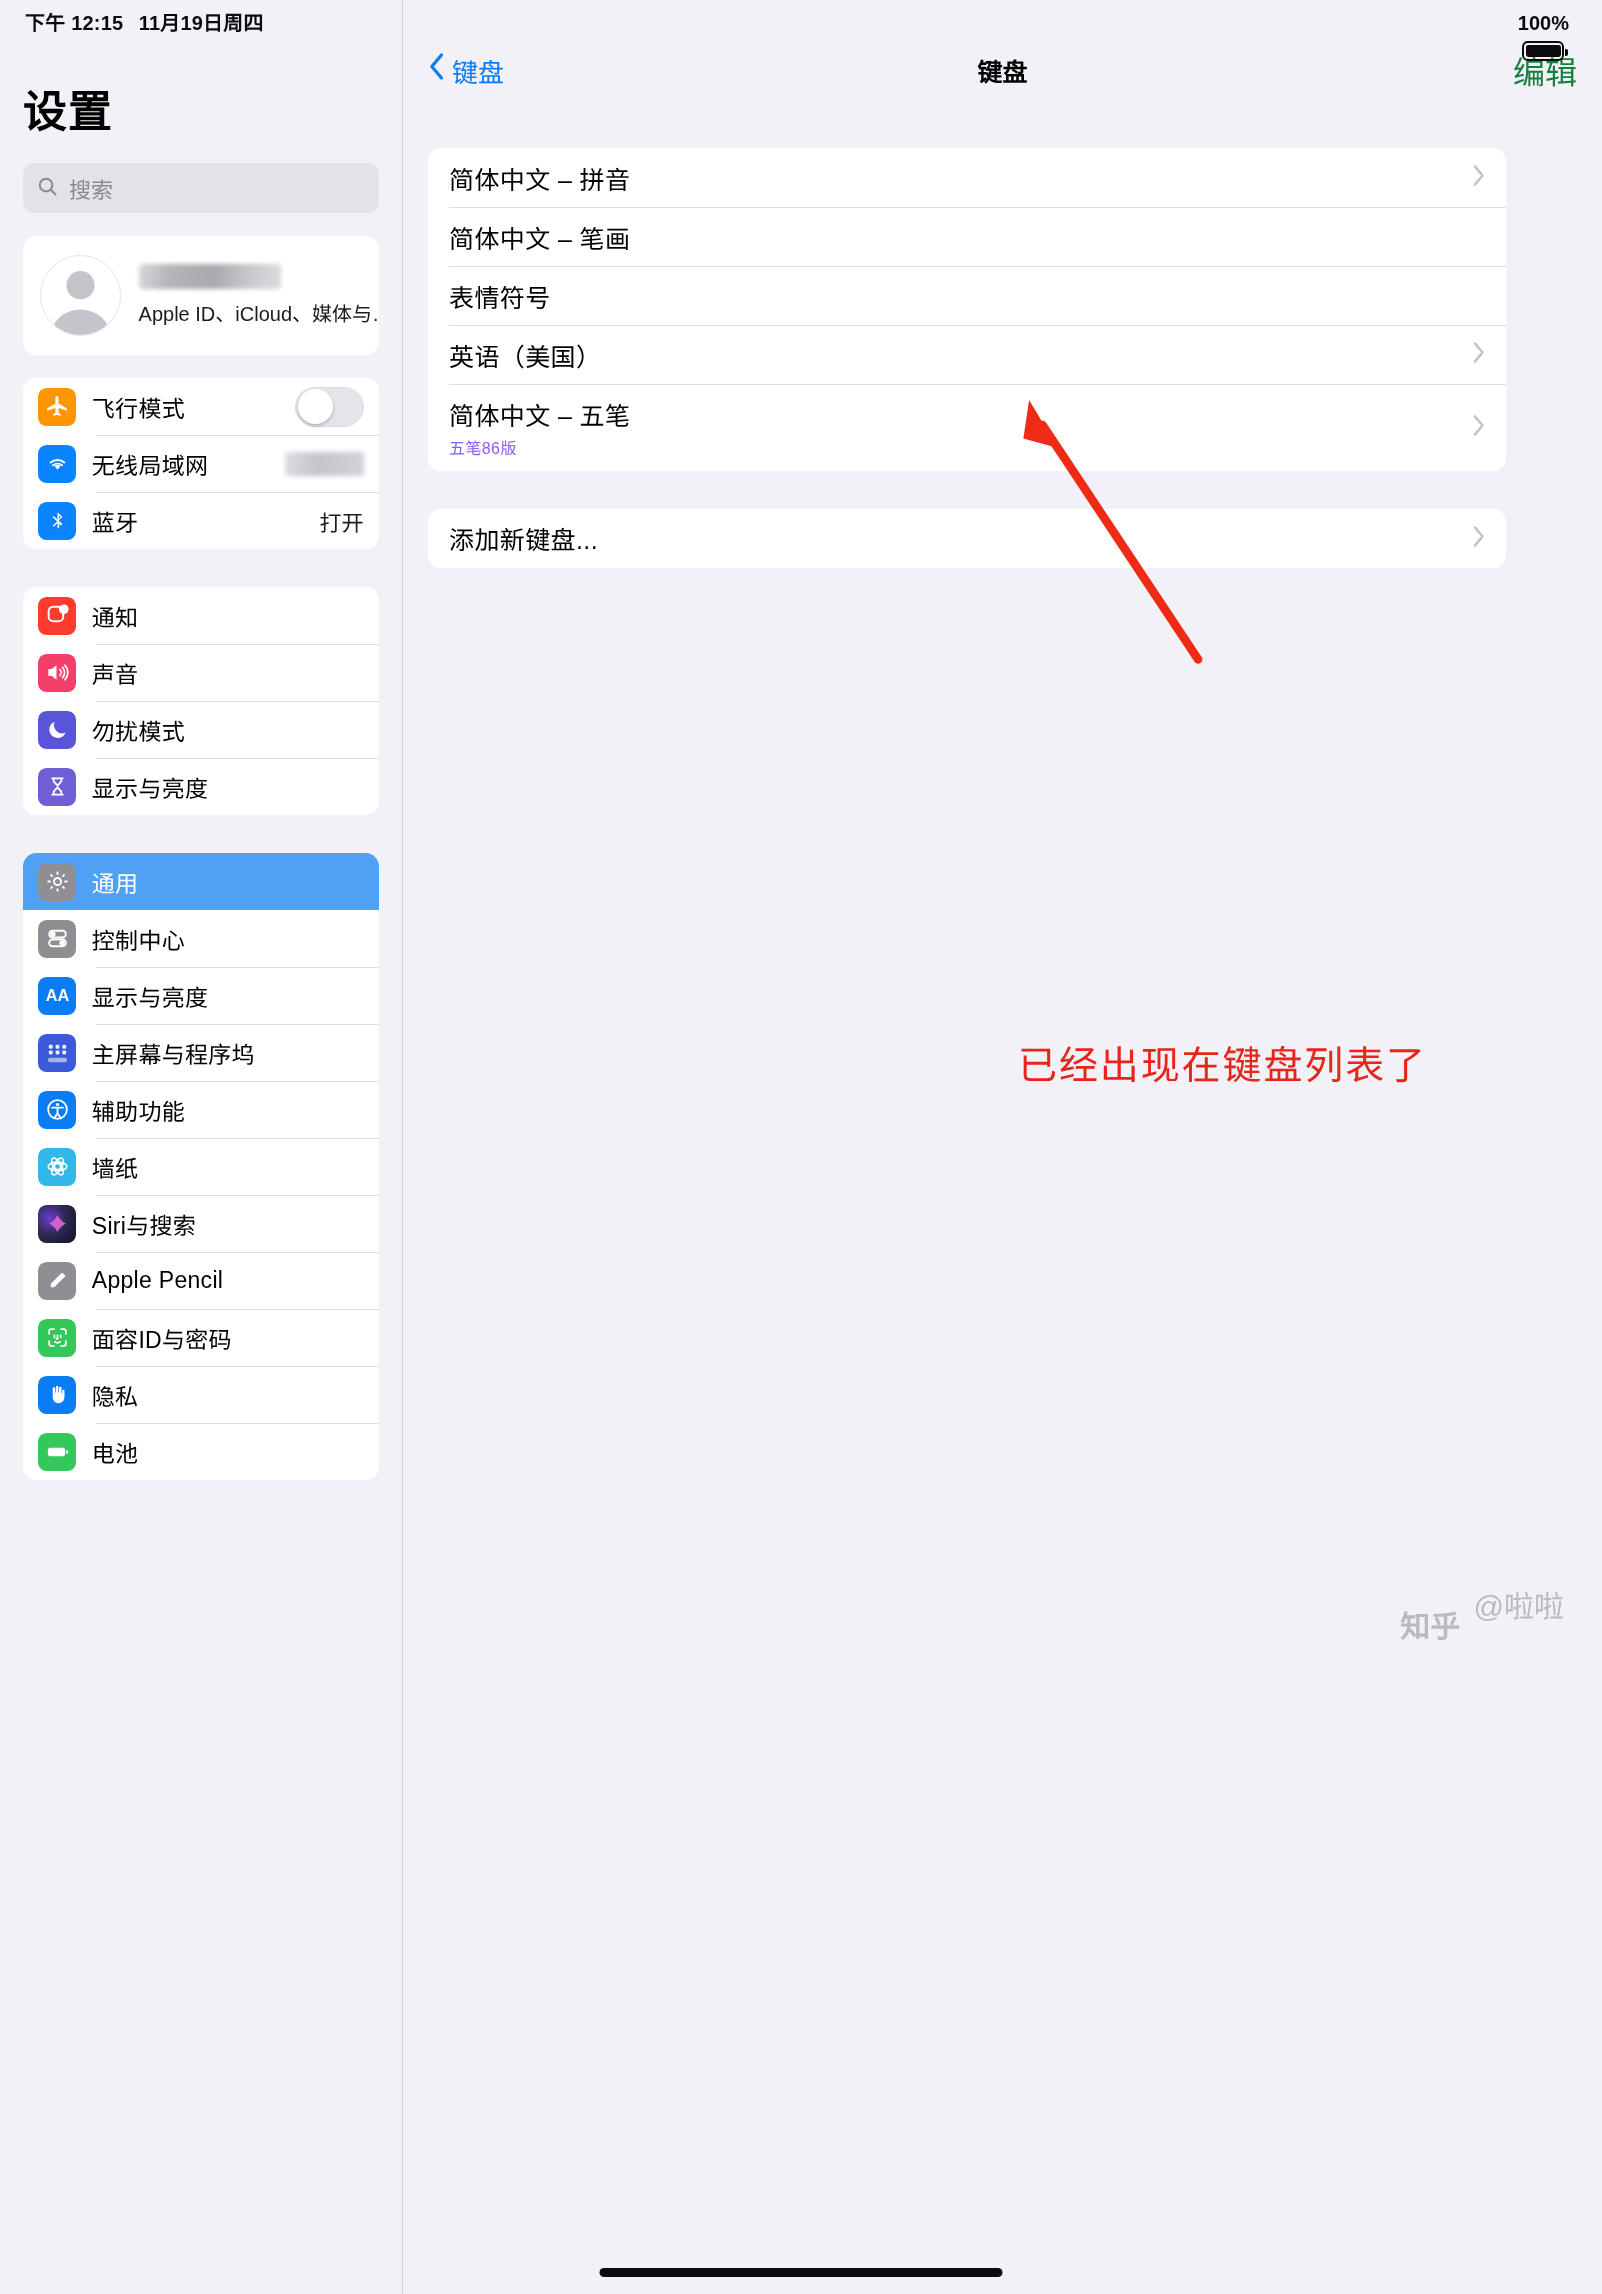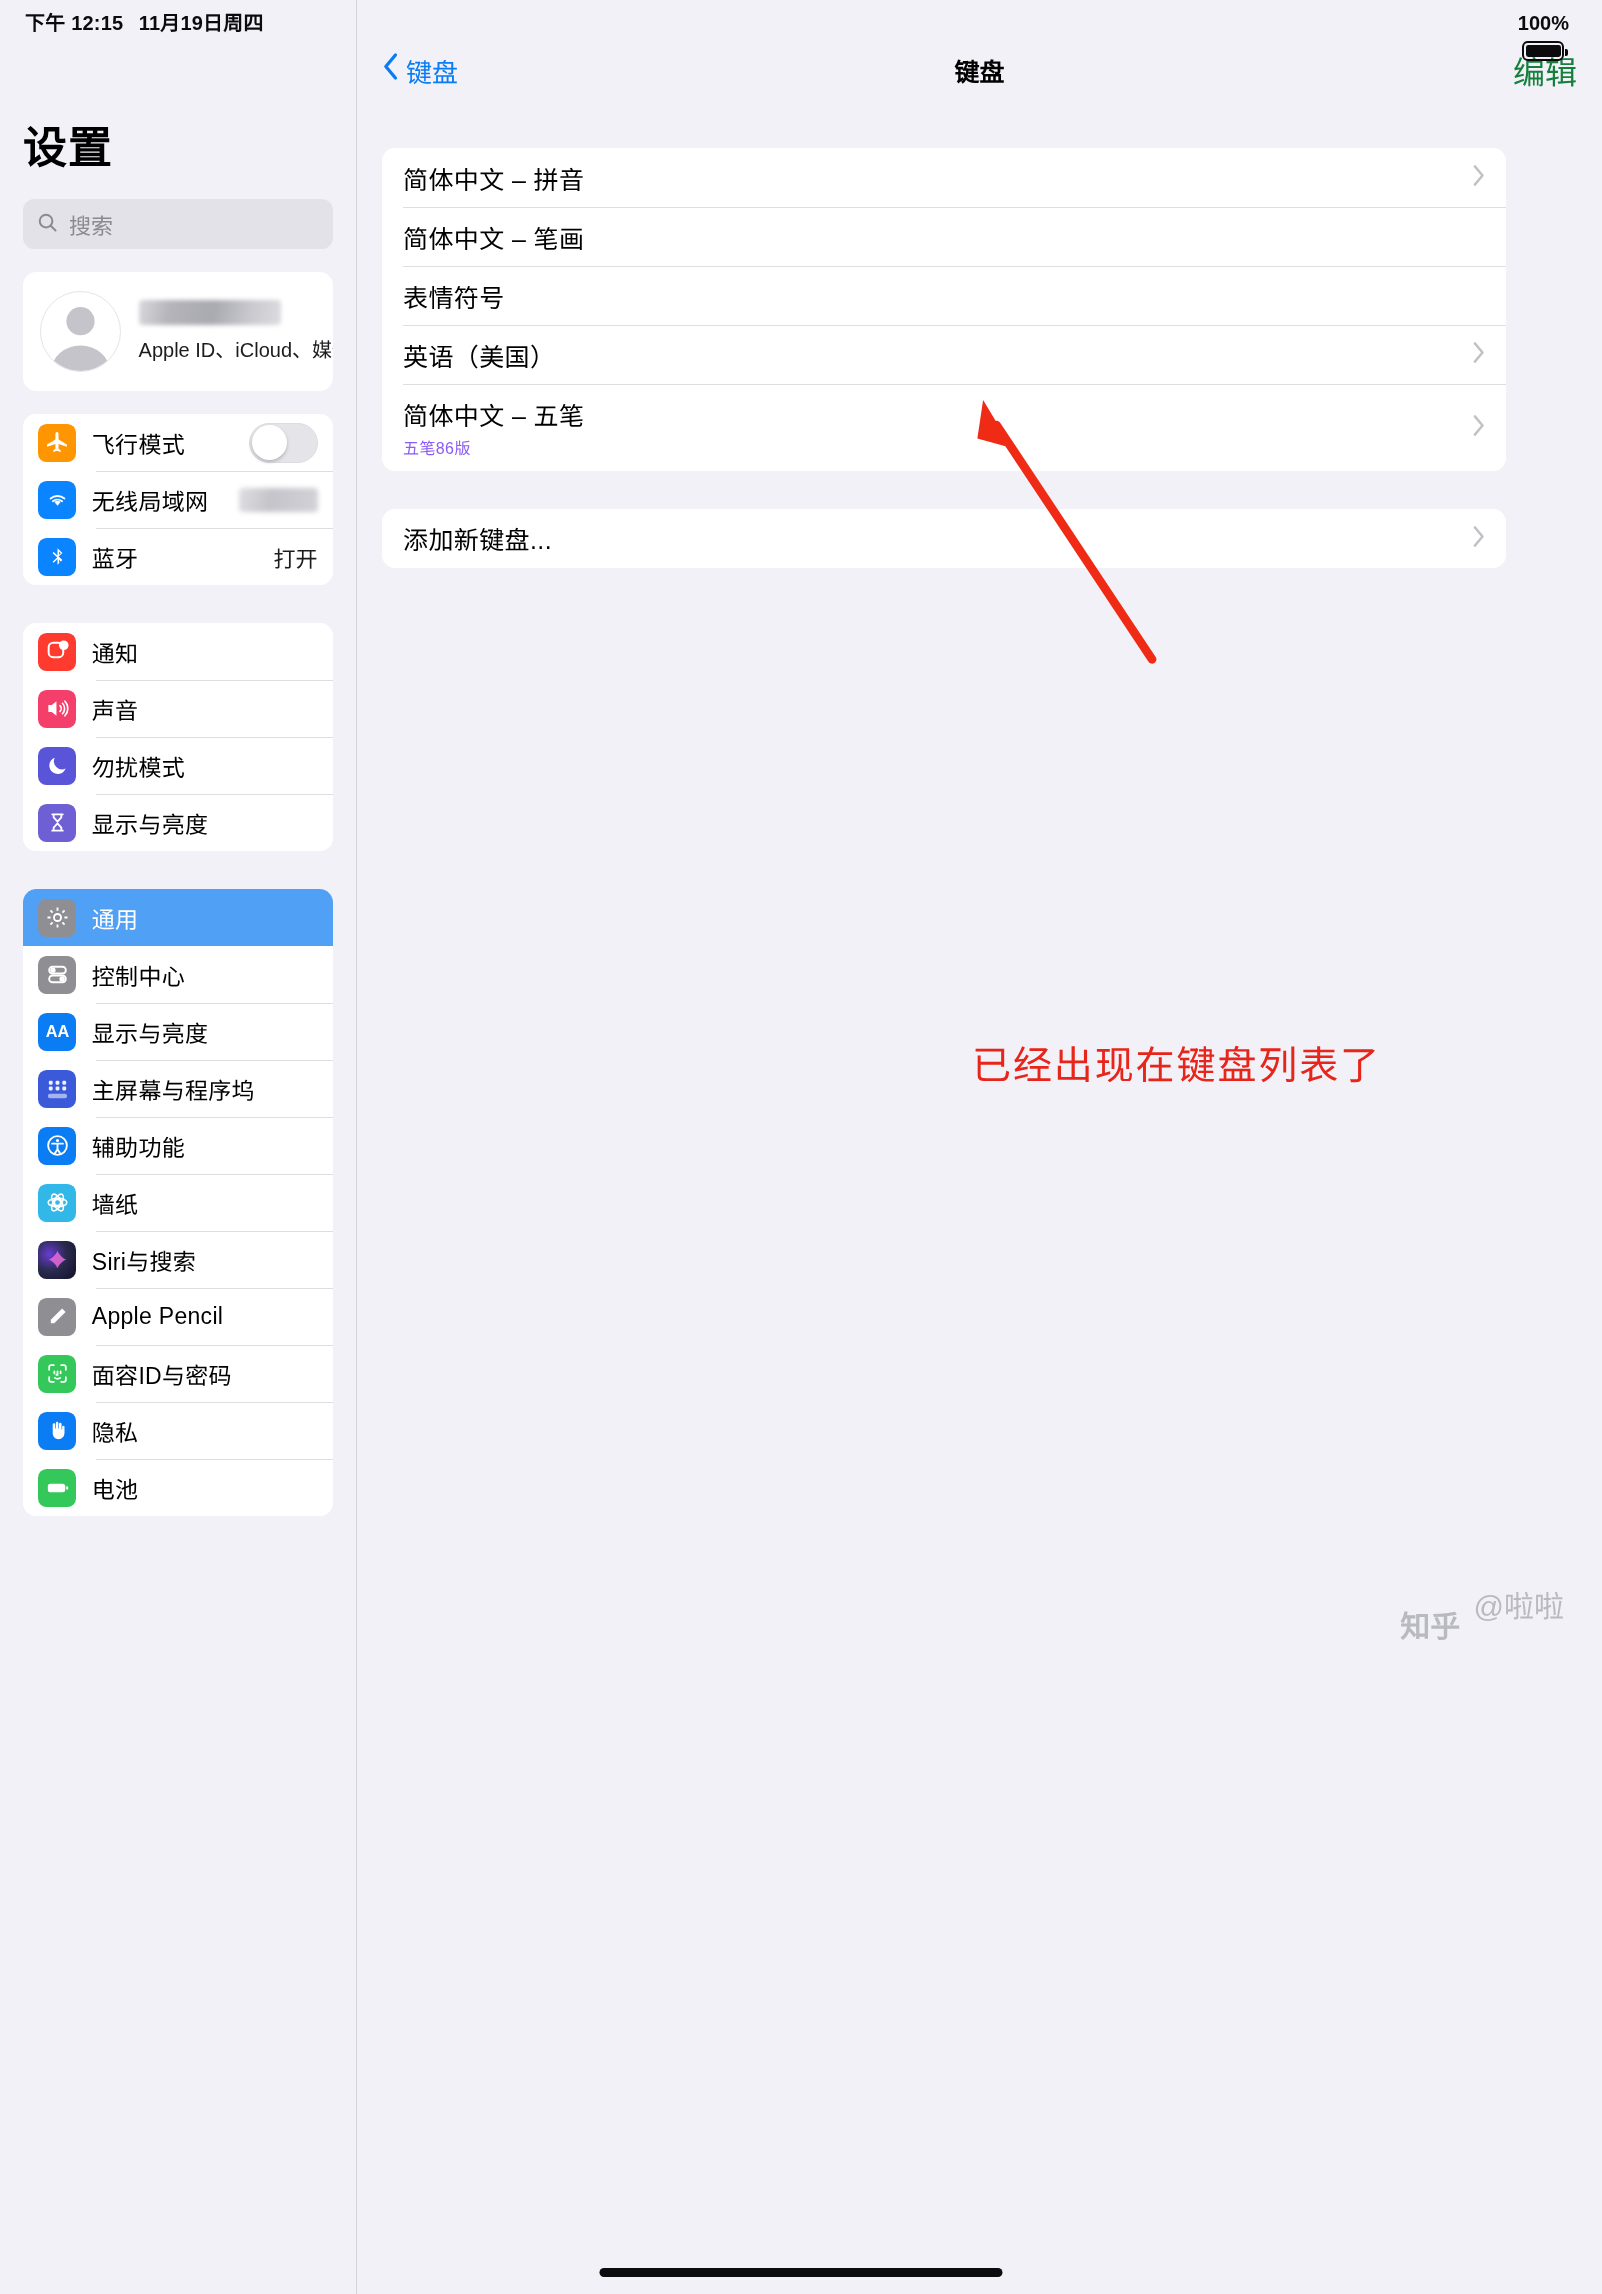--- a/index.html
+++ b/index.html
@@ -28,22 +28,22 @@
     position:relative; display:flex; align-items:center; padding:1.9px;
   }
   .battery::after {
     content:""; position:absolute; right:-5.8px; top:5.8px; width:3.3px; height:7.7px;
     background:#0b0b0d; border-radius:0 1.9px 1.9px 0;
   }
   .battery .fill { height:100%; width:100%; background:#0b0b0d; border-radius:2.4px; }
 
   
   .sidebar {
-    width:357px; height:2294px; background:#f2f1f7; position:relative;
-    padding-top:56px; overflow:hidden;
+    width:403px; height:2294px; background:#f2f1f7; position:relative;
+    padding-top:20px; overflow:hidden;
     border-right:1px solid #d3d2d8;
   }
   .sb-title {
     font-size:44px; font-weight:700; color:#000; letter-spacing:1px;
     margin:56px 0 0 23px;
   }
   .searchbox {
     margin:23px 23px 0 23px; height:50px; background:#e3e2e9; border-radius:11.5px;
     display:flex; align-items:center; padding:0 13.4px; gap:9.6px;
   }

